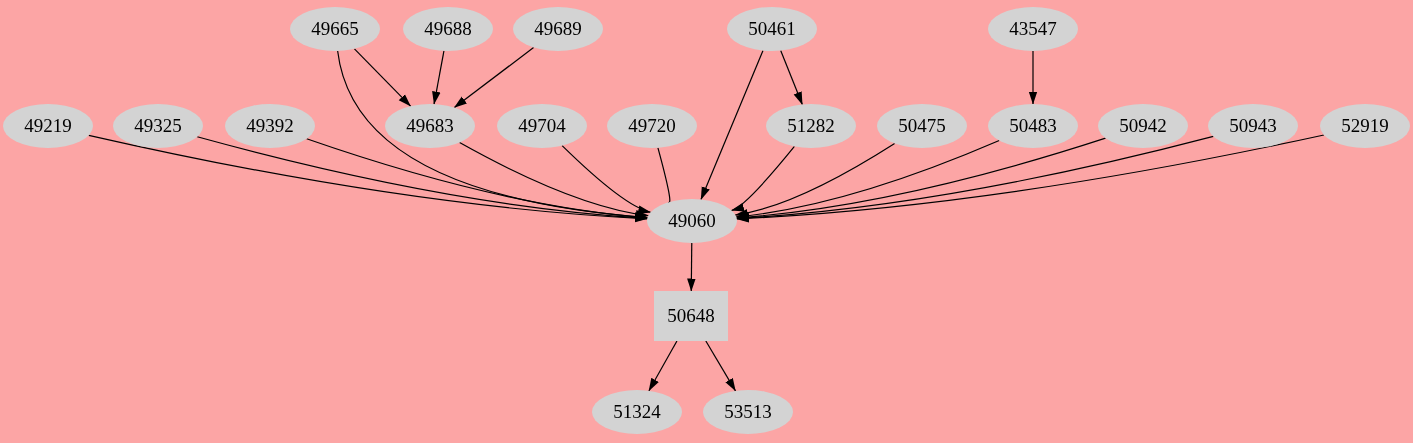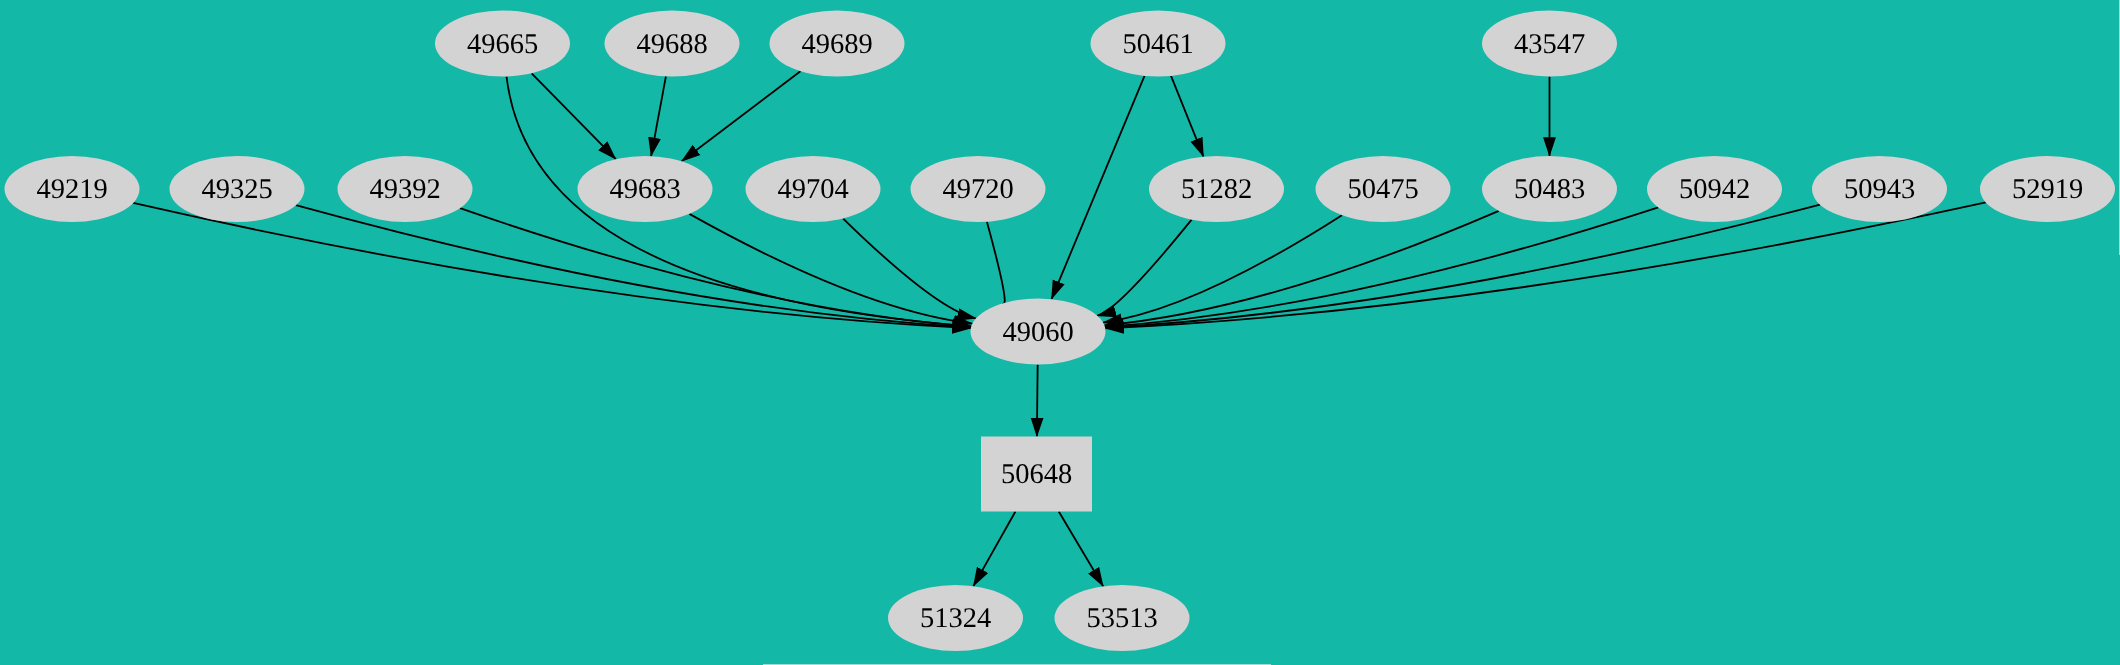--- a/index.html
+++ b/index.html
@@ -4,21 +4,21 @@
 <style>
   html, body {
     margin: 0;
     padding: 0;
     background: #ffffff;
   }
   .graph-canvas {
     position: relative;
     width: 1413px;
     height: 443px;
-    background: #14b8a6;
+    background: #fca5a5;
     overflow: hidden;
   }
   svg {
     display: block;
   }
   .edge-path {
     fill: none;
     stroke-width: 1.2px;
   }
   .node-label {

